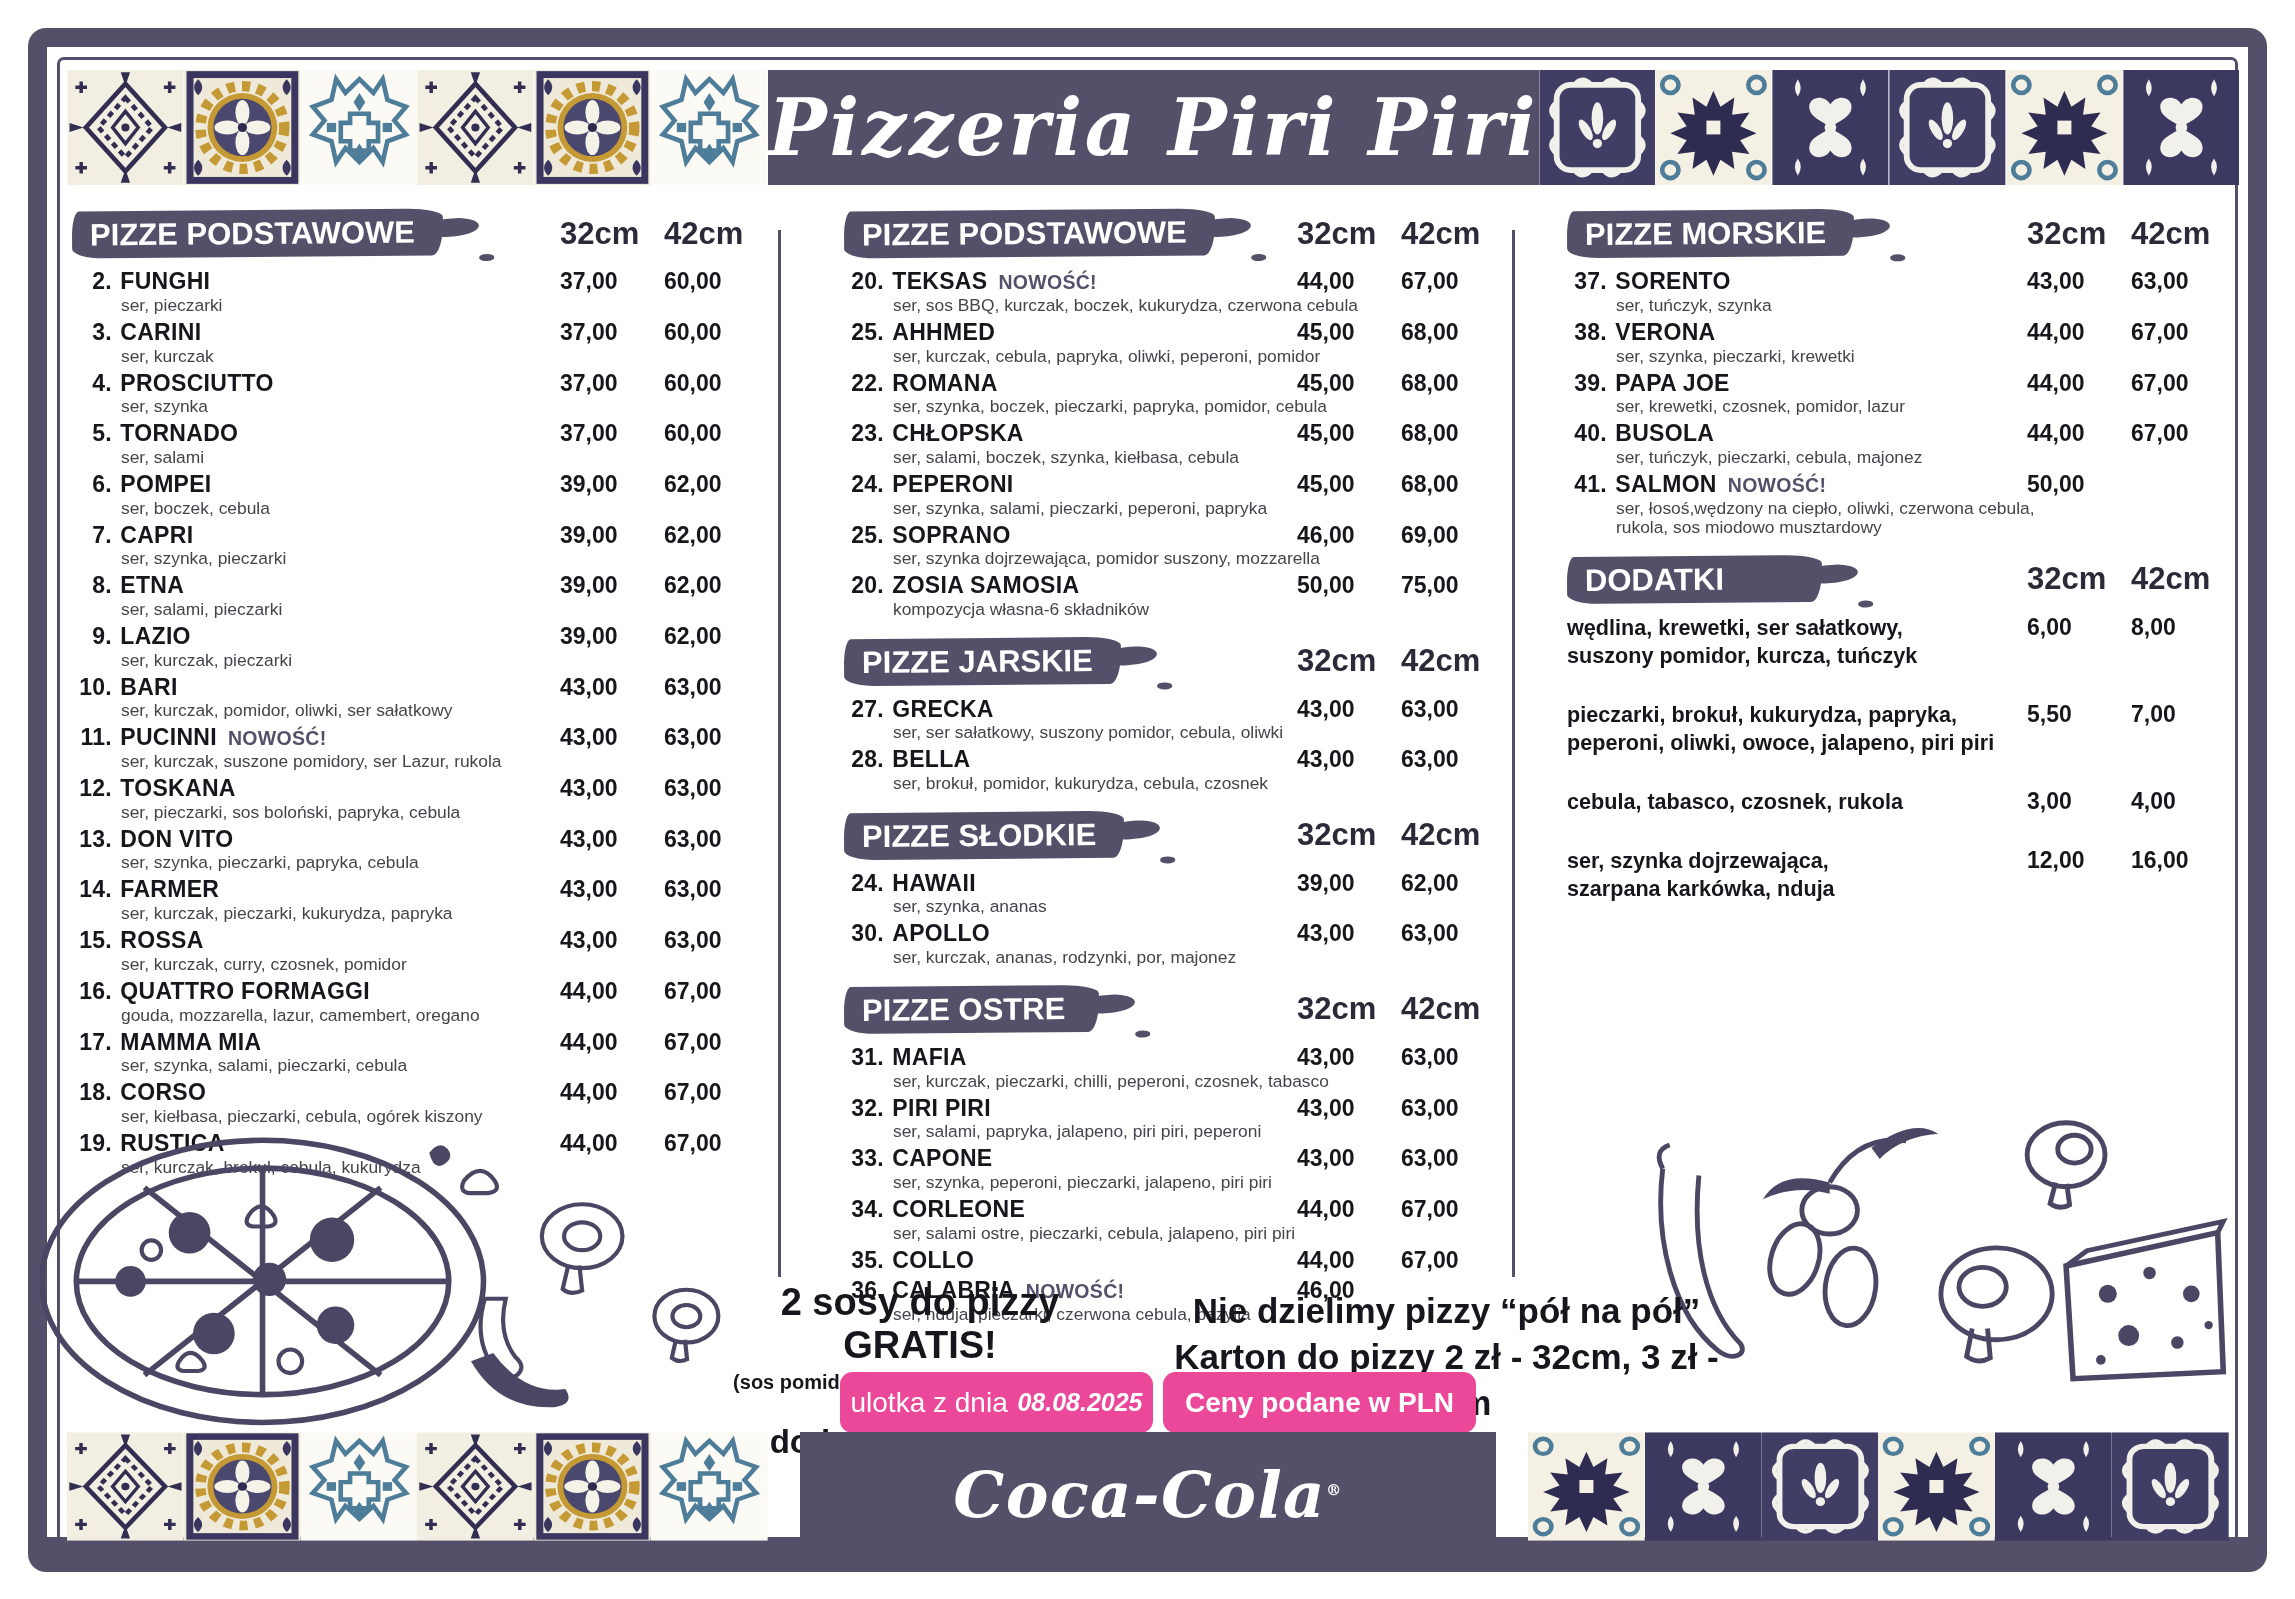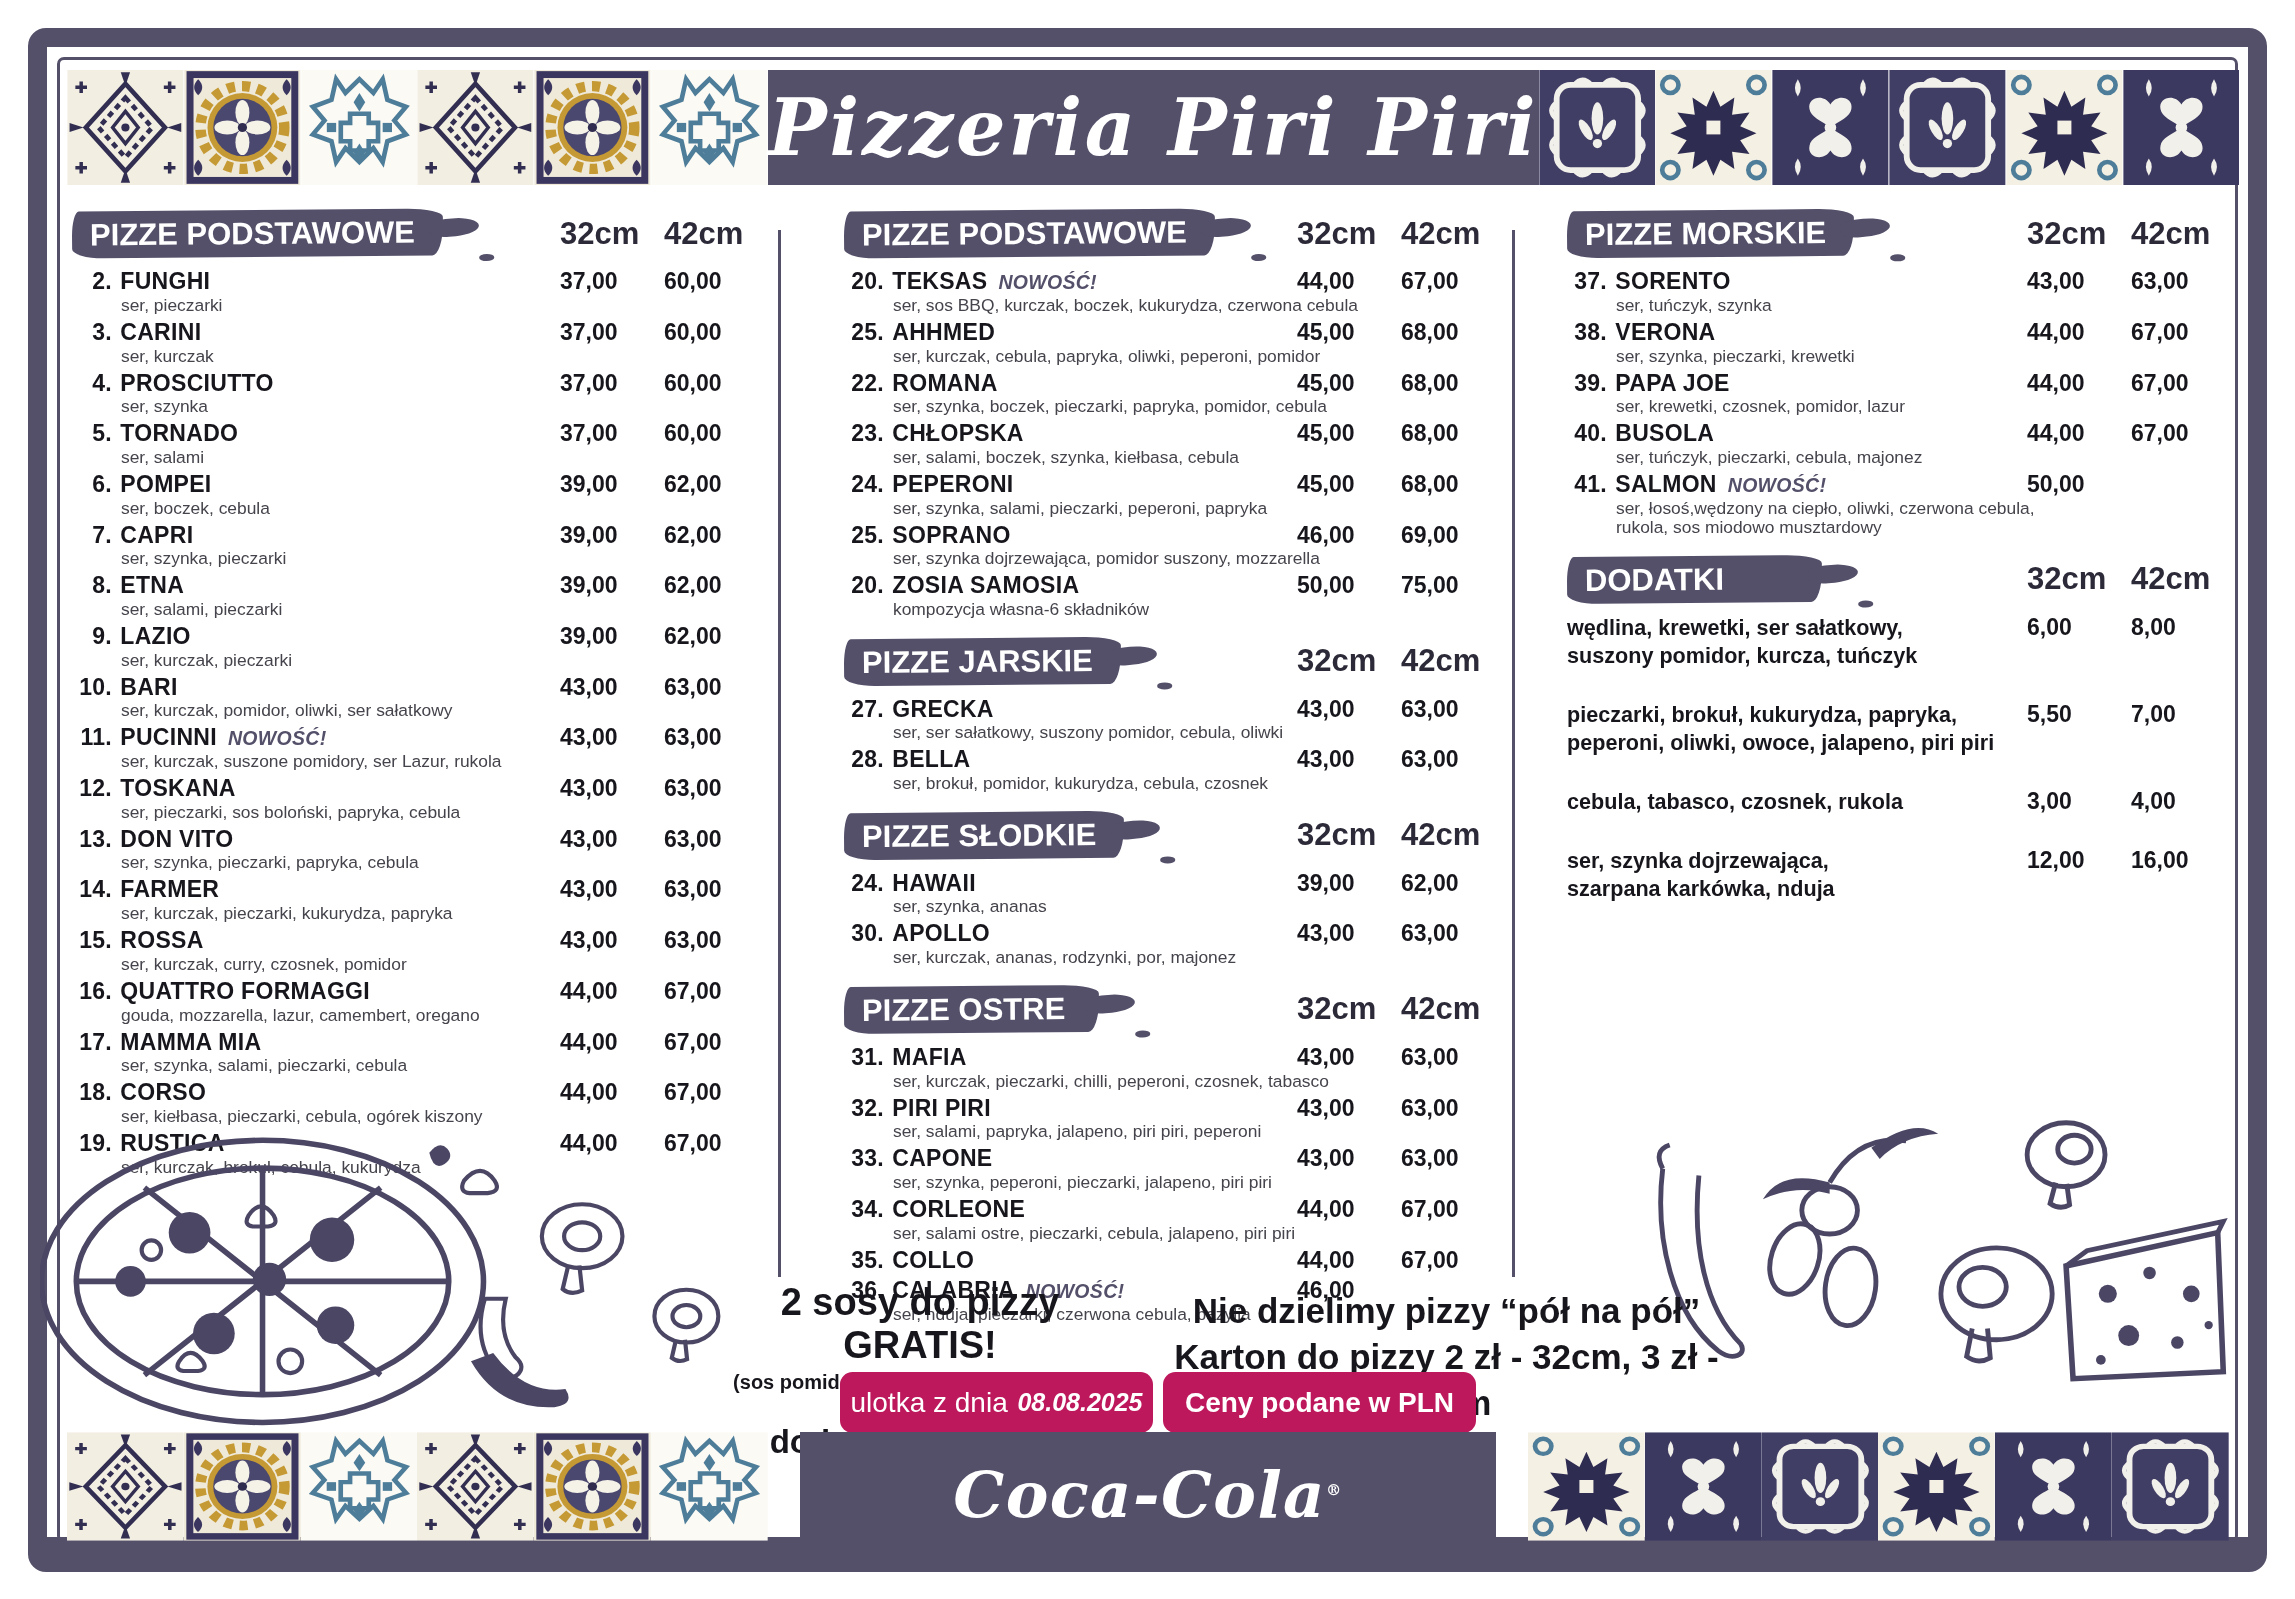--- a/index.html
+++ b/index.html
@@ -31,35 +31,35 @@
          border-radius:7px 36px 11px 31px / 25px 8.3px 32px 9.7px;transform:rotate(-.5deg);}
   .brush::after{content:"";position:absolute;right:-36px;top:9.7px;width:50px;height:18px;background:#54506a;
                 border-radius:40% 60% 55% 45%;transform:rotate(-5deg);}
   .brush::before{content:"";position:absolute;right:-51px;bottom:-5.6px;width:15.3px;height:6.3px;background:#54506a;border-radius:50%;}
   .size{font-size:31px;font-weight:700;color:#2c2a38;}
   
   .item{margin-bottom:3.5px;}
   .item-row{display:grid;grid-template-columns:1fr 104px 104px;align-items:baseline;}
   .iname-wrap{font-size:23px;font-weight:700;line-height:26px;color:#17161c;letter-spacing:0.3px;}
   .num{display:inline-block;min-width:40px;text-align:right;margin-right:8.3px;}
-  .new{color:#54506a;font-size:19.5px;font-weight:700;margin-left:11px;letter-spacing:0.3px;font-style:italic;}
+  .new{color:#54506a;font-size:19.5px;font-weight:700;margin-left:11px;letter-spacing:0.3px;}
   .new:empty{display:none;}
   .price{font-size:23px;font-weight:700;color:#17161c;}
   .desc{font-size:17.4px;line-height:19.5px;color:#45434b;margin:0.7px 0 1.4px 49px;white-space:pre-line;}
   
   .addon{display:grid;grid-template-columns:1fr 104px 104px;align-items:start;margin-bottom:31px;}
   .adesc{font-size:21.6px;font-weight:700;line-height:28px;color:#17161c;white-space:pre-line;}
   
   .promo1{position:absolute;left:706px;top:1281px;width:428px;text-align:center;}
   .promo1 .t1{font-size:38px;font-weight:700;color:#17161c;}
   .promo1 .t2{font-size:20px;font-weight:700;color:#17161c;margin-top:4.2px;}
   .promo1 .t3{font-size:33px;font-weight:700;color:#17161c;margin-top:5.6px;}
   .promo2{position:absolute;left:1151px;top:1288px;width:591px;text-align:center;}
   .promo2 .l{font-size:35px;font-weight:700;color:#17161c;line-height:46px;}
-  .badge{position:absolute;height:61px;background:#be185d;border-radius:12.5px;color:#fff;
+  .badge{position:absolute;height:61px;background:#ec4899;border-radius:12.5px;color:#fff;
          display:flex;align-items:center;justify-content:center;gap:9.7px;}
   #badge1{left:840px;top:1372px;width:313px;}
   #badge2{left:1163px;top:1372px;width:313px;}
   .badge .b-reg{font-size:28px;font-weight:400;}
   .badge .b-bold{font-size:25px;font-weight:700;font-style:italic;}
   .badge .b-big{font-size:28px;font-weight:700;}
   
   .bottom-strip{position:absolute;top:1432px;height:109px;display:flex;}
   #bs-left{left:67px;width:701px;}
   #bs-right{left:1528px;width:701px;}

